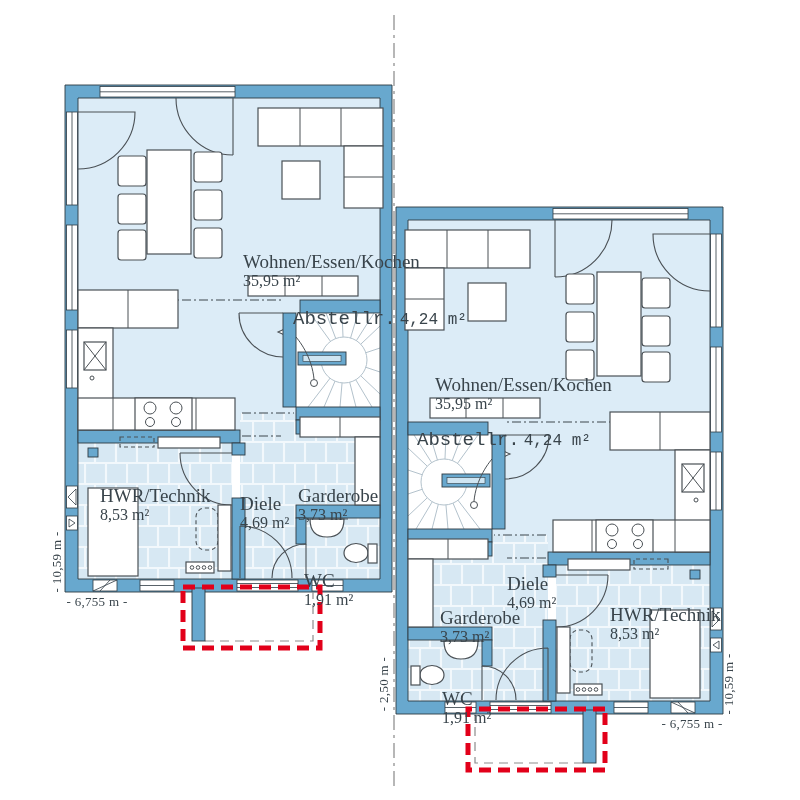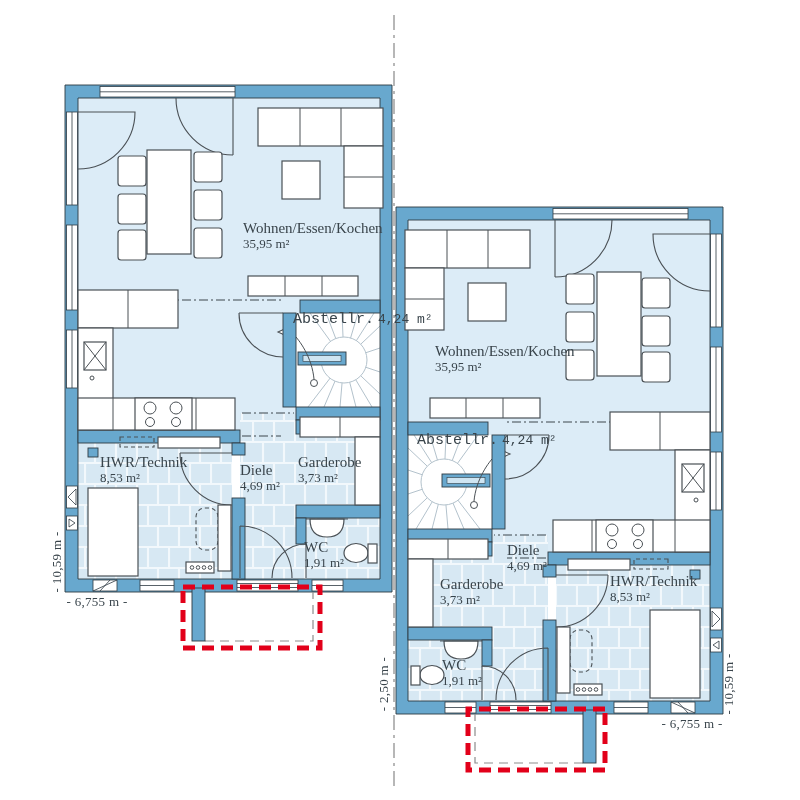--- a/index.html
+++ b/index.html
@@ -23,22 +23,22 @@
   .thin{fill:none;stroke:#4a5055;stroke-width:1;}
   .arc{fill:none;stroke:#4a5055;stroke-width:1.1;}
   .win{fill:#ffffff;stroke:#2e3a42;stroke-width:.8;}
   .winline{fill:none;stroke:#2e3a42;stroke-width:.8;}
   .openline{fill:none;stroke:#3c464c;stroke-width:1;stroke-dasharray:9 3 2 3;}
   .stairline{fill:none;stroke:#b3c2cc;stroke-width:1;}
   .porch{fill:none;stroke:var(--red);stroke-width:5;stroke-dasharray:12 7;}
   .ghost{fill:none;stroke:#8d8d8d;stroke-width:1.2;stroke-dasharray:9 6;}
   .mirror{fill:none;stroke:var(--mirror);stroke-width:1.4;stroke-dasharray:15 5 3 5;}
   .label{position:absolute;line-height:1.12;white-space:nowrap;}
-  .label .name{font-size:15px;}
-  .label .area{font-size:13px;}
+  .label .name{font-size:19px;margin-top:31px;}
+  .label .area{font-size:16px;}
   .inlinelbl .name,.inlinelbl .area{display:inline;font-family:Liberation Mono, monospace;}
   .dim{position:absolute;font-size:13px;white-space:nowrap;transform:translate(-50%,-50%);letter-spacing:.3px;}
   .dim.vert{transform:translate(-50%,-50%) rotate(-90deg);}
 </style>
 </head>
 <body>
 
 <div class="canvas">
 
 <svg width="800" height="800" viewBox="0 0 800 800">

